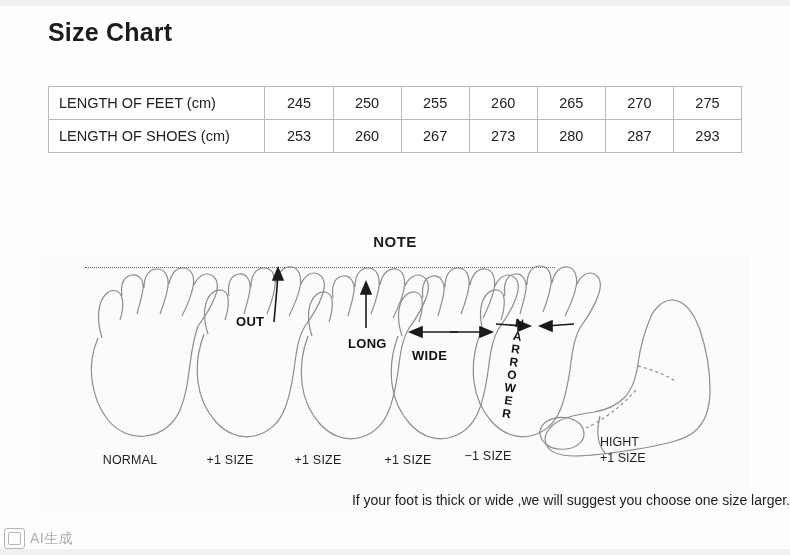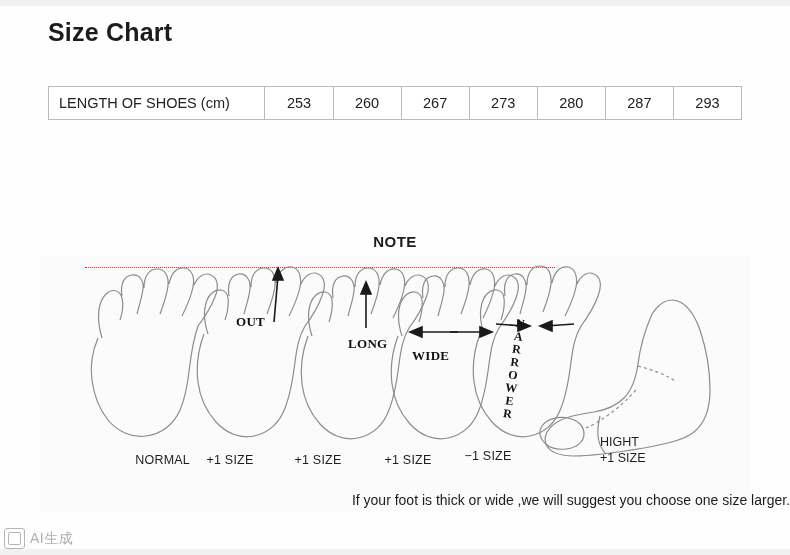--- a/index.html
+++ b/index.html
@@ -65,21 +65,20 @@
     letter-spacing: 0.5px;
     color: #1b1b1b;
   }
   .note-panel {
     position: absolute;
     left: 40px;
     top: 256px;
     width: 710px;
     height: 255px;
     background: #fbfbfb;
-    font-family: Liberation Serif, serif;
   }
   .dotted-line {
     position: absolute;
     left: 45px;
     top: 11px;
     width: 470px;
     border-top: 1px dotted #c23b3b;
   }
   .feet-svg {
     position: absolute;
@@ -167,20 +166,30 @@
 
 <div class="page">
 
   <div class="edge-band" style="top:0;height:6px;"></div>
   <div class="edge-band" style="top:549px;height:6px;"></div>
 
   <div class="title">Size Chart</div>
 
   <table class="size-table">
     <tbody>
+      <tr>
+        <td class="label">LENGTH OF FEET (cm)</td>
+        <td class="val">245</td>
+        <td class="val">250</td>
+        <td class="val">255</td>
+        <td class="val">260</td>
+        <td class="val">265</td>
+        <td class="val">270</td>
+        <td class="val">275</td>
+      </tr>
       <tr>
         <td class="label">LENGTH OF SHOES (cm)</td>
         <td class="val">253</td>
         <td class="val">260</td>
         <td class="val">267</td>
         <td class="val">273</td>
         <td class="val">280</td>
         <td class="val">287</td>
         <td class="val">293</td>
       </tr>
@@ -277,21 +286,21 @@
         <path d="M500,70 L512,65 L512,75 Z"></path>
       </g>
     </svg>
 
     <div class="foot-word" style="left:196px;top:58px;">OUT</div>
     <div class="foot-word" style="left:280px;top:80px;padding-left:28px;">LONG</div>
     <div class="foot-word" style="left:372px;top:92px;">WIDE</div>
     <div class="foot-word vertical" style="left:466px;top:60px;">NARROWER</div>
   </div>
 
-  <div class="caption" style="left:70px;top:453px;width:120px;text-align:right;">NORMAL</div>
+  <div class="caption" style="left:70px;top:453px;width:120px;">NORMAL</div>
   <div class="caption" style="left:170px;top:453px;width:120px;">+1 SIZE</div>
   <div class="caption" style="left:258px;top:453px;width:120px;">+1 SIZE</div>
   <div class="caption" style="left:348px;top:453px;width:120px;">+1 SIZE</div>
   <div class="caption" style="left:428px;top:449px;width:120px;">−1 SIZE</div>
 
   <div class="hight-label">
     <div>HIGHT</div>
     <div>+1 SIZE</div>
   </div>
 

